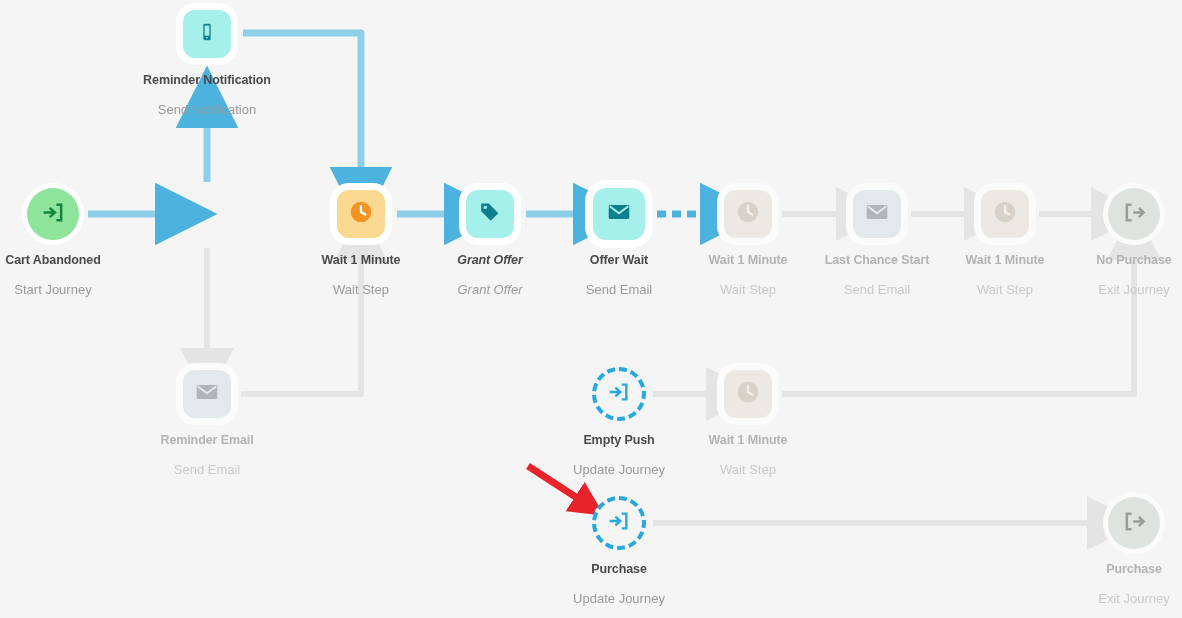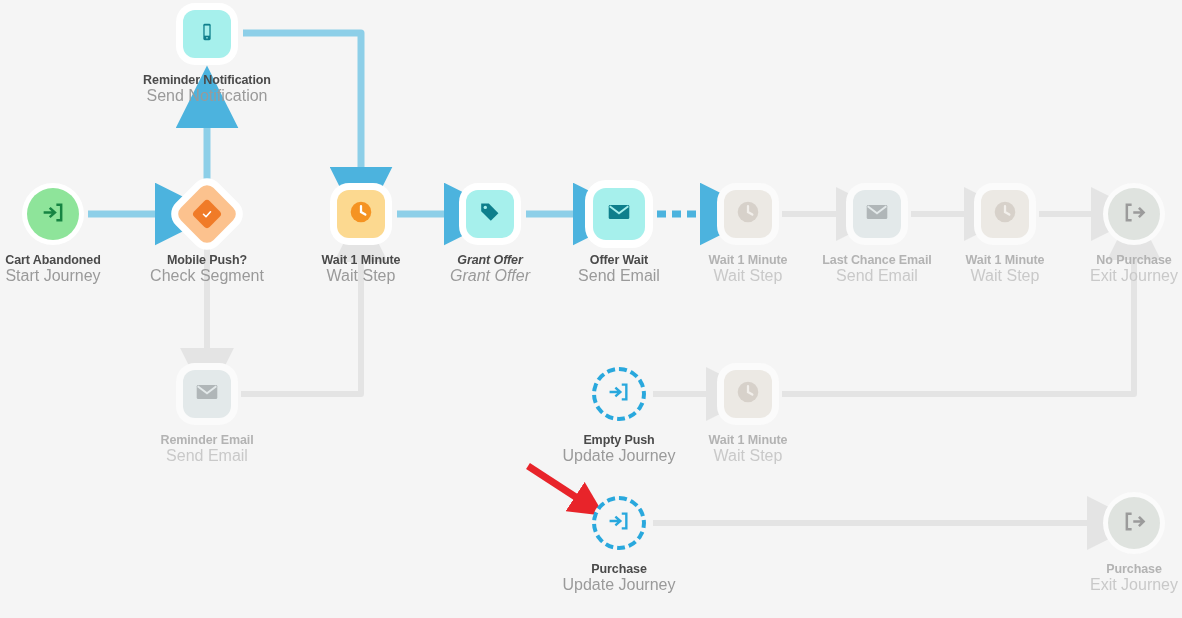--- a/index.html
+++ b/index.html
@@ -103,23 +103,23 @@
   
   .lbl {
     font-size: 12.5px;
     font-weight: bold;
     color: #4a4a4a;
     margin-top: 6px;
     line-height: 14px;
     letter-spacing: -0.1px;
   }
   .sub {
-    font-size: 16px;
+    font-size: 13px;
     color: #9a9a9a;
-    margin-top: 3px;
+    margin-top: 17px;
     line-height: 12px;
   }
   .node.faded .lbl { color: #b3b3b3; }
   .node.faded .sub { color: #c9c9c9; }
 </style>
 </head>
 <body>
 
 <div id="canvas">
 
@@ -209,35 +209,20 @@
               <path d="M3 12h9M9 8l4.5 4L9 16" stroke="#168442" stroke-width="2.6" fill="none" stroke-linecap="square"></path>
               <path d="M15 4h5v16h-5" stroke="#168442" stroke-width="2.6" fill="none"></path>
             </svg>
         </span>
       </div>
     </div>
     <div class="lbl">Cart Abandoned</div>
     <div class="sub">Start Journey</div>
   </div>
 
-  <div class="node" style="left:207px; top:181px;">
-    <div class="shape-wrap">
-      <div class="diamond">
-        <div class="inner">
-          <div class="dia-badge">
-            <svg width="12" height="12" viewBox="0 0 24 24">
-                <path d="M5 12.5l5 5 9-10" stroke="#ffffff" stroke-width="3.2" fill="none" stroke-linecap="round" stroke-linejoin="round"></path>
-              </svg>
-          </div>
-        </div>
-      </div>
-    </div>
-    <div class="lbl">Mobile Push?</div>
-    <div class="sub">Check Segment</div>
-  </div>
 
   <div class="node" style="left:361px; top:181px;">
     <div class="shape-wrap">
       <div class="rsq amber">
         <span>
           <svg width="26" height="26" viewBox="0 0 24 24">
               <circle cx="12" cy="12" r="9.5" fill="#f59322"></circle>
               <path d="M12 6.5V12l4 2.4" stroke="#ffffff" stroke-width="2.1" fill="none" stroke-linecap="round"></path>
             </svg>
         </span>
@@ -296,21 +281,21 @@
     <div class="shape-wrap">
       <div class="rsq greym">
         <span>
           <svg width="26" height="26" viewBox="0 0 24 24">
               <rect x="2.5" y="5.5" width="19" height="13" rx="1.3" fill="#b0b6b8"></rect>
               <path d="M3.4 6.6L12 13.2l8.6-6.6" stroke="#e3e9ea" stroke-width="1.8" fill="none"></path>
             </svg>
         </span>
       </div>
     </div>
-    <div class="lbl">Last Chance Email</div>
+    <div class="lbl">Last Chance Start</div>
     <div class="sub">Send Email</div>
   </div>
 
   <div class="node faded" style="left:1005px; top:181px;">
     <div class="shape-wrap">
       <div class="rsq greyw">
         <span>
           <svg width="26" height="26" viewBox="0 0 24 24">
               <circle cx="12" cy="12" r="9.5" fill="#d7d1ca"></circle>
               <path d="M12 6.5V12l4 2.4" stroke="#f2efeb" stroke-width="2.1" fill="none" stroke-linecap="round"></path>

